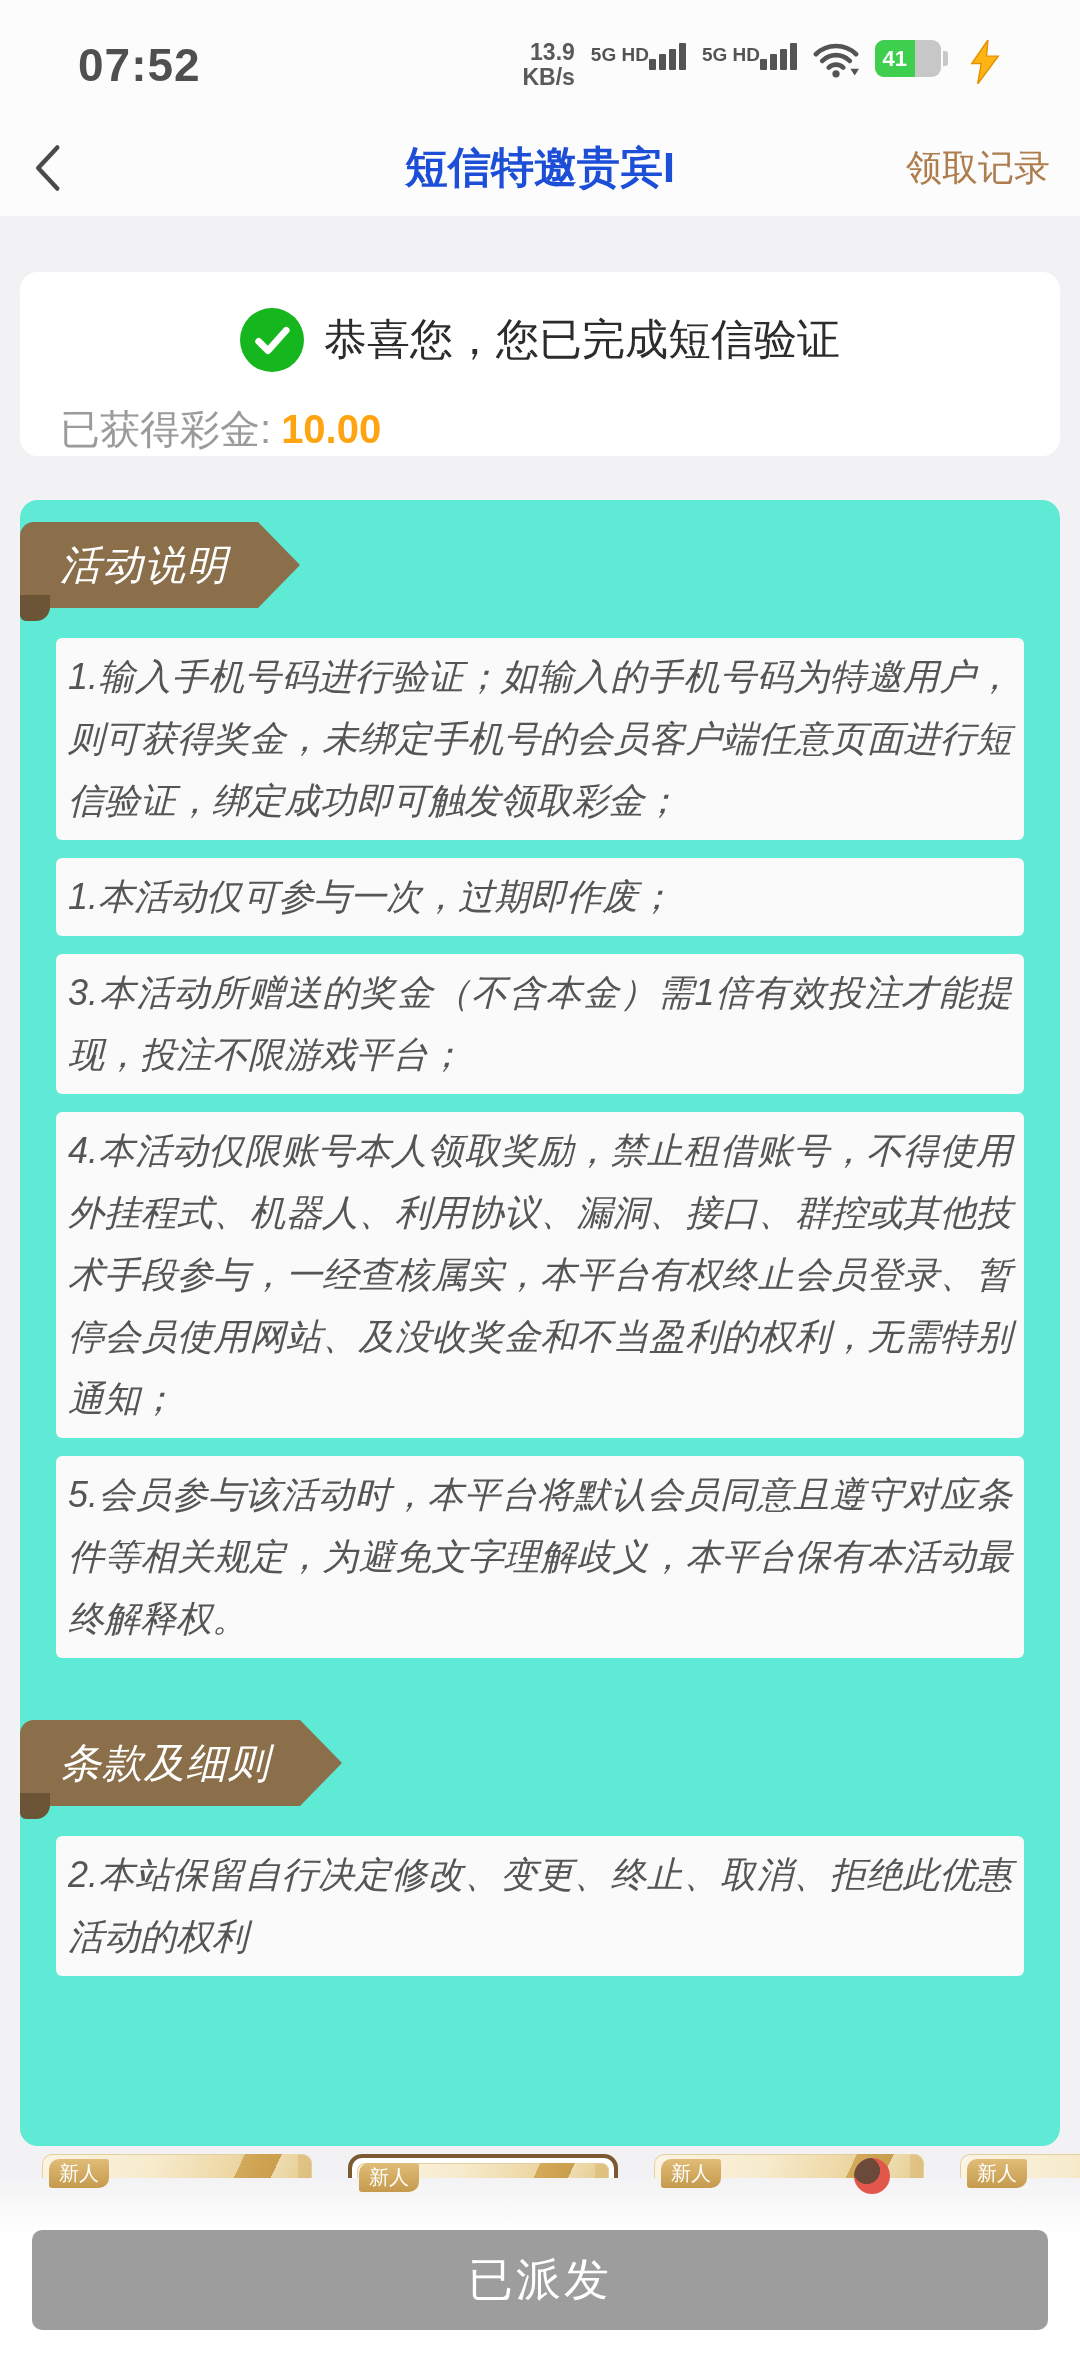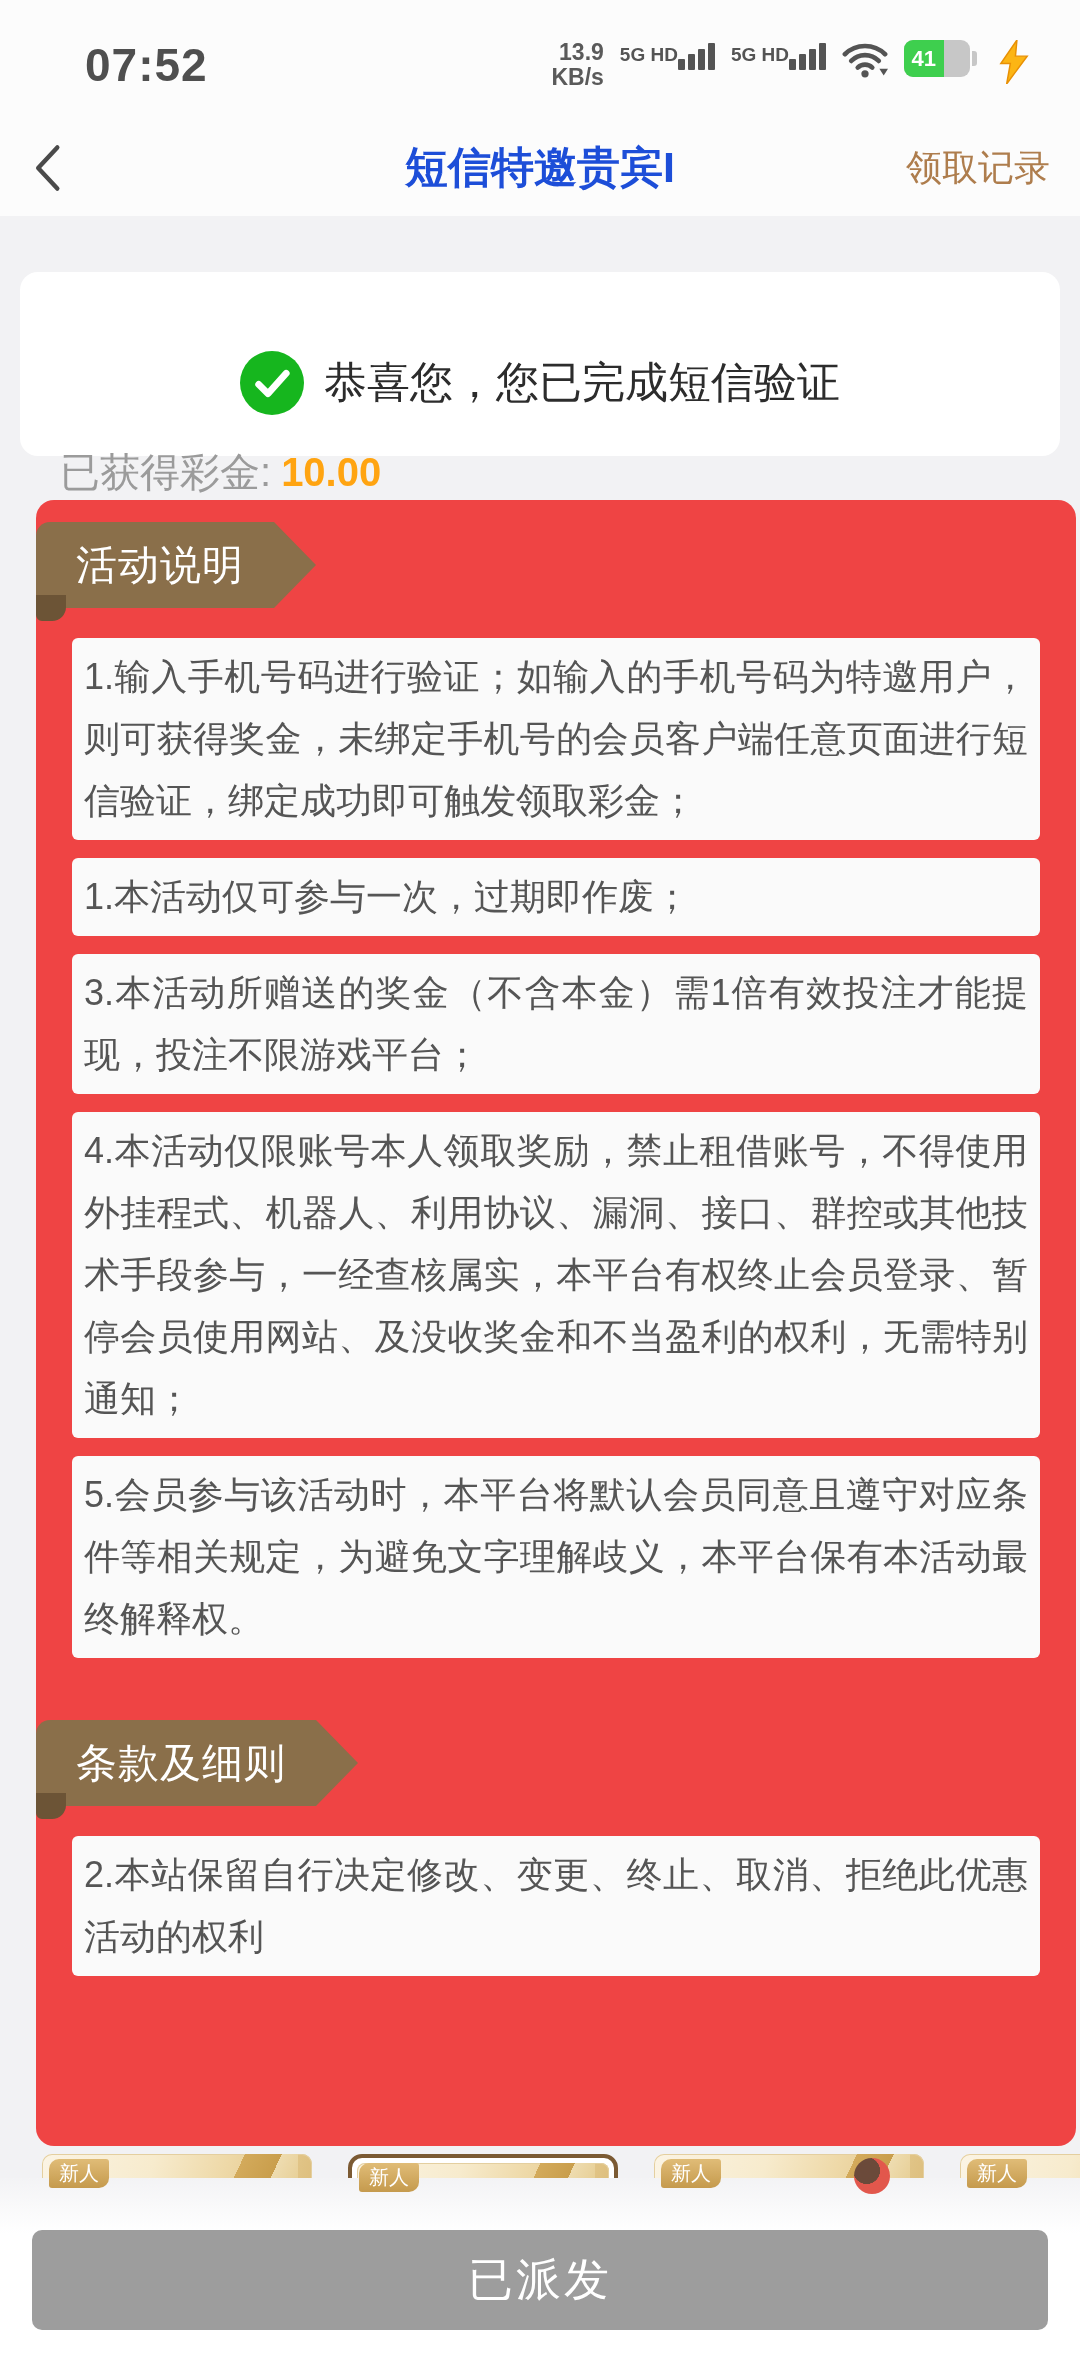--- a/index.html
+++ b/index.html
@@ -13,21 +13,21 @@
   }
   *{margin:0;padding:0;box-sizing:border-box;}
   html,body{background:#e8e8ea;}
   body{font-family:"Liberation Sans","DejaVu Sans",sans-serif;}
   .screen{position:relative;width:1080px;height:2376px;background:var(--page_bg);overflow:hidden;margin:0 auto;}
 
   
   .topwhite{position:absolute;top:0;left:0;right:0;height:216px;background:#fcfcfc;}
 
   
-  .statusbar{position:absolute;top:0;left:0;right:12px;height:120px;display:flex;align-items:center;padding:10px 37px 0;margin-left:48px;}
+  .statusbar{position:absolute;top:0;left:0;right:0;height:120px;display:flex;align-items:center;padding:10px 78px 0;}
   .time{font-size:46px;font-weight:600;color:#4f4f4f;letter-spacing:1px;}
   .status-right{margin-left:auto;display:flex;align-items:flex-start;gap:16px;}
   .net-speed{text-align:right;font-size:23px;line-height:25px;color:#5a5a5a;font-weight:600;}
   .net-speed span{display:block;}
   .sim{display:flex;flex-direction:row;align-items:center;}
   .sim-label{font-size:19px;font-weight:700;color:#545454;letter-spacing:0;}
   .bars{display:flex;align-items:flex-end;gap:3px;height:27px;margin-top:3px;}
   .bar{width:7px;background:#545454;border-radius:1px;}
   .b1{height:11px}.b2{height:16px}.b3{height:21px}.b4{height:27px}
   .wifi{width:46px;height:40px;}
@@ -38,28 +38,28 @@
   .bolt{width:34px;height:44px;margin-left:4px;}
 
   
   .navbar{position:absolute;top:120px;left:0;right:0;height:96px;display:flex;align-items:center;padding:0 30px;}
   .back-btn{width:56px;height:70px;display:flex;align-items:center;justify-content:flex-start;cursor:pointer;}
   .nav-title{position:absolute;left:50%;transform:translateX(-50%);font-size:43px;font-weight:700;color:#1d4ed8;white-space:nowrap;}
   .nav-action{margin-left:auto;font-size:36px;color:var(--link_brown);cursor:pointer;}
 
   
   .card1{position:absolute;left:20px;top:272px;width:1040px;height:184px;background:#fff;border-radius:18px;padding:36px 40px 0;}
-  .result-row{display:flex;align-items:center;justify-content:center;gap:20px;margin-top:43px;}
+  .result-row{display:flex;align-items:center;justify-content:center;gap:20px;}
   .check{width:64px;height:64px;flex:0 0 64px;}
   .result-text{font-size:43px;color:#2c2c2c;font-weight:500;}
   .bonus-row{margin-top:30px;font-size:40px;color:#9b9b9b;display:flex;align-items:baseline;}
   .bonus-value{color:var(--bonus_orange);font-weight:600;margin-left:10px;text-align:center;}
 
   
-  .card2{position:absolute;left:36px;top:500px;width:1040px;height:1646px;background:#ef4444;border-radius:18px;padding:22px 36px 0;overflow:hidden;}
+  .card2{position:absolute;left:20px;top:500px;width:1040px;height:1646px;background:#5eead4;border-radius:18px;padding:22px 36px 0;overflow:hidden;font-style:italic;}
   .ribbon{position:relative;z-index:1;display:inline-flex;align-items:center;height:86px;background:var(--accent_brown);color:#fff;font-size:41px;padding:0 30px 0 40px;border-radius:14px 0 0 14px;margin-left:-36px;letter-spacing:1px;}
   .ribbon::after{content:'';position:absolute;left:100%;top:0;width:0;height:0;border-top:43px solid transparent;border-bottom:43px solid transparent;border-left:42px solid var(--accent_brown);}
   .ribbon::before{content:'';position:absolute;left:0;bottom:-13px;width:30px;height:26px;background:var(--accent_brown_dark);border-radius:0 0 14px 6px;z-index:-1;}
   .ribbon.second{margin-top:44px;}
   .rule-list{margin-top:30px;}
   .para{background:#fafafa;border-radius:6px;padding:8px 12px;margin-bottom:18px;font-size:36px;line-height:62px;color:#555;text-align:justify;}
 
   
   .thumbs{position:absolute;top:2154px;left:0;right:0;height:120px;display:flex;gap:36px;padding:0 42px;overflow:hidden;}
   .thumb{position:relative;flex:0 0 270px;height:112px;border-radius:10px;cursor:pointer;}

